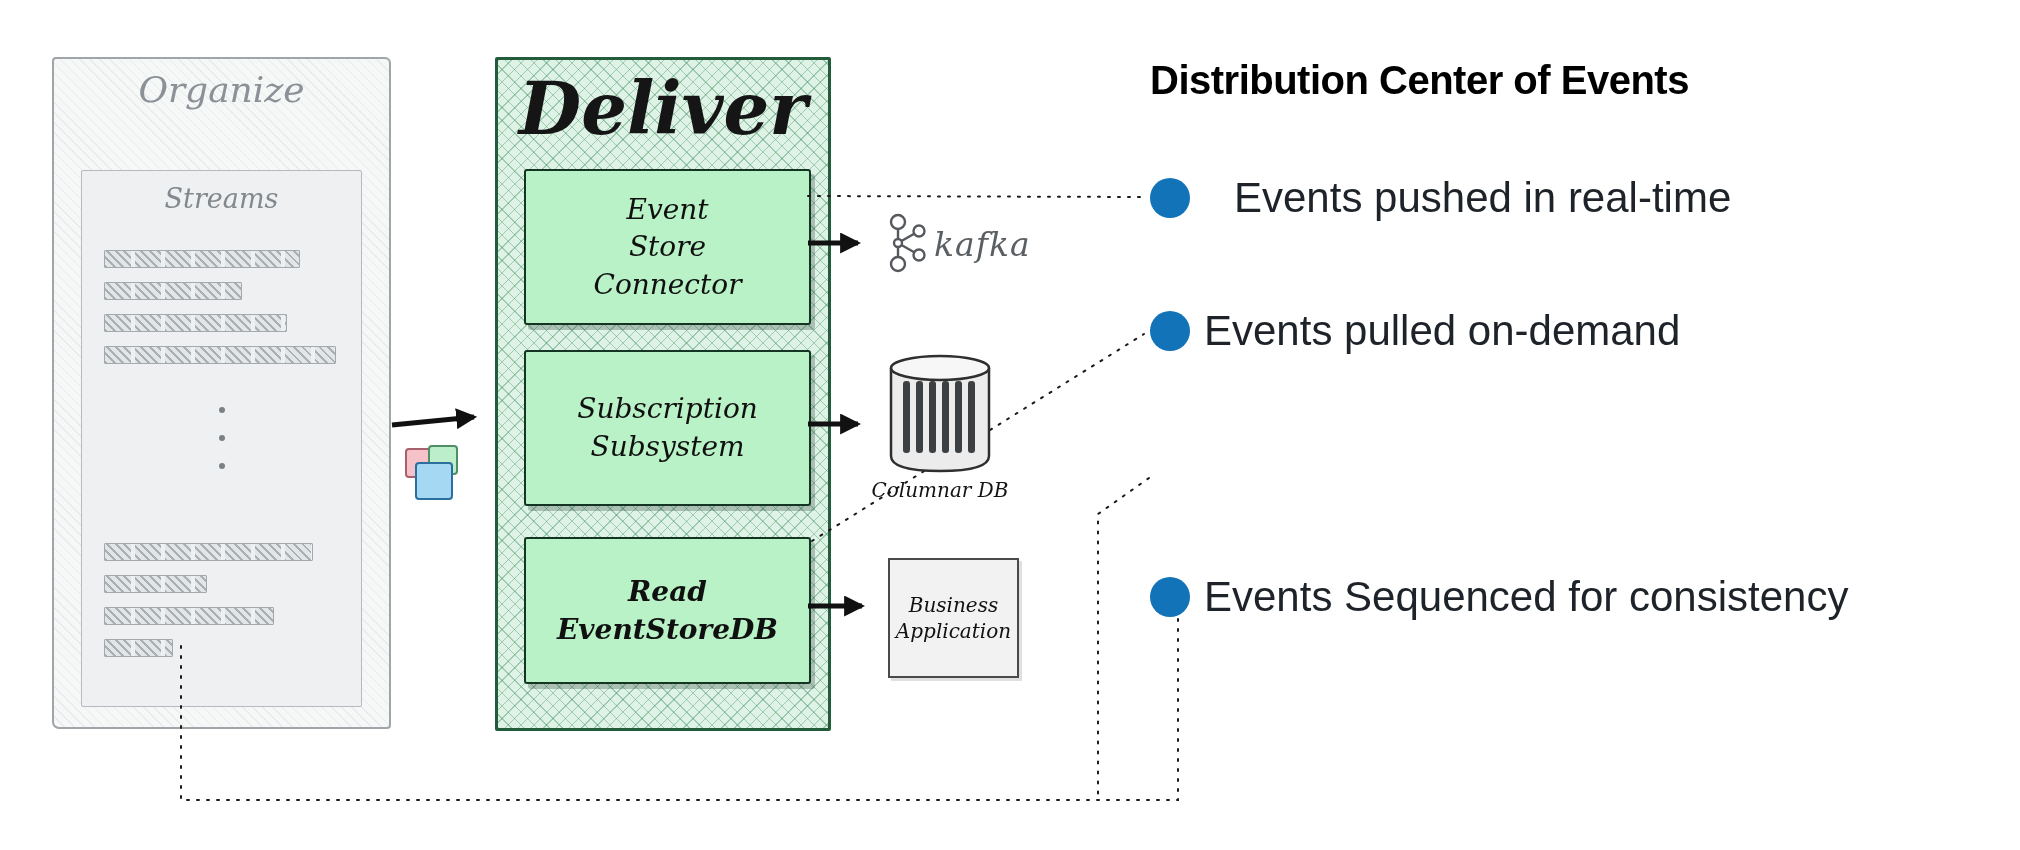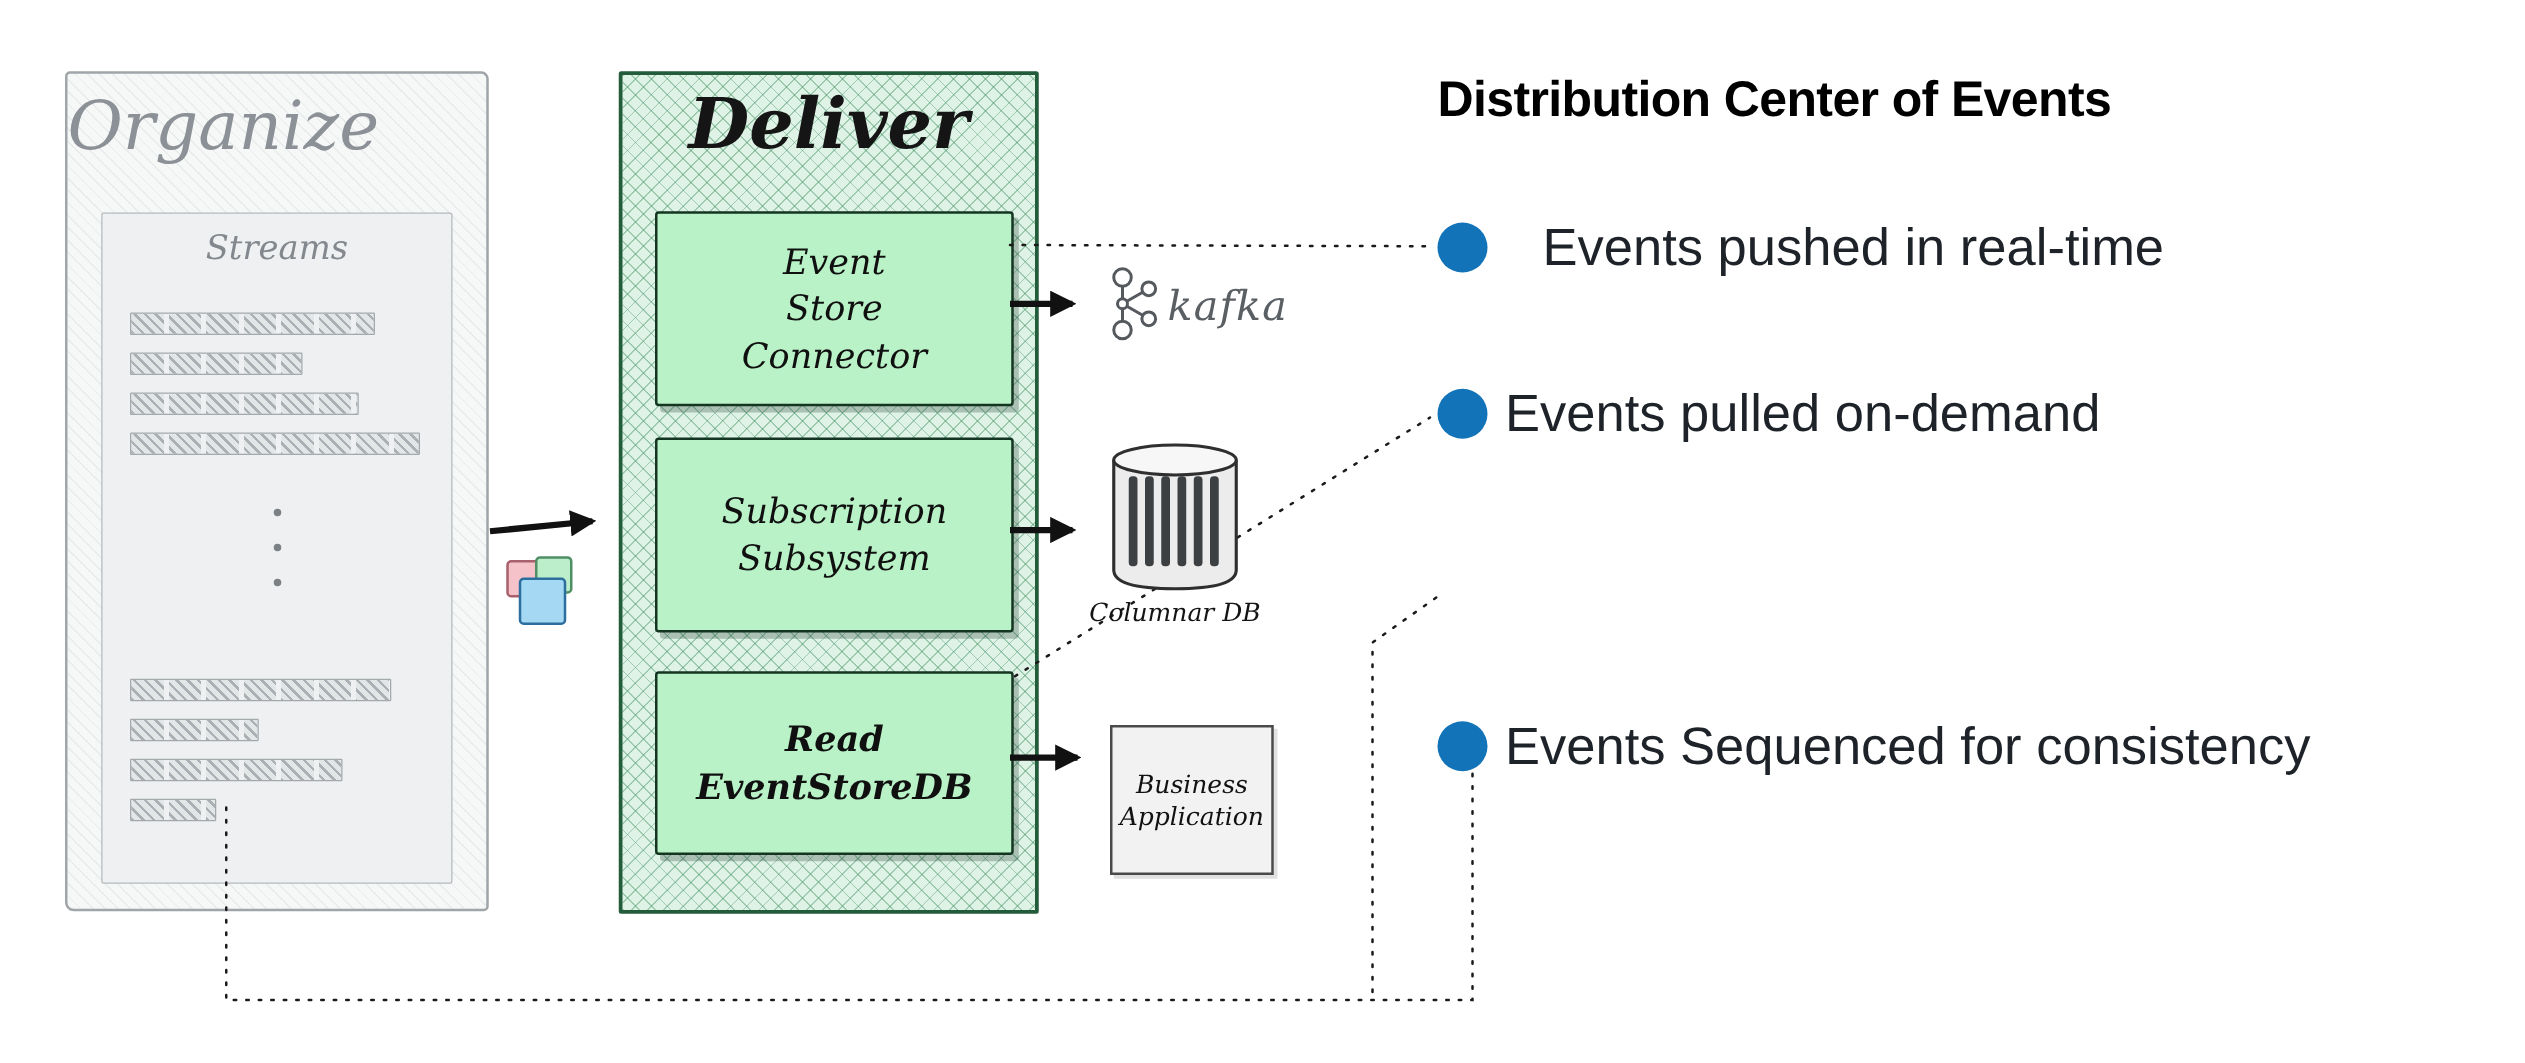--- a/index.html
+++ b/index.html
@@ -5,22 +5,22 @@
   html,body { margin:0; padding:0; background:#fff; }
   .canvas { position:relative; width:2020px; height:850px; background:#ffffff; overflow:hidden;
             font-family:"Liberation Sans",sans-serif; }
   .hand { font-family:"DejaVu Serif",serif; font-style:italic; }
 
   
   .panel-organize { position:absolute; left:52px; top:57px; width:335px; height:668px;
     background-color:#f6f7f7;
     background-image:repeating-linear-gradient(45deg, rgba(120,126,130,0.10) 0 1px, transparent 1px 7px);
     border:2px solid #9fa5a8; border-radius:4px 6px 4px 7px; }
-  .organize-title { position:absolute; top:10px; left:0; right:0; text-align:left;
-    font-size:54px; color:#8b9196; }
+  .organize-title { position:absolute; top:10px; left:0; right:0; text-align:center;
+    font-size:36px; color:#8b9196; }
   .streams-box { position:absolute; left:27px; top:111px; width:279px; height:535px;
     background:#eef0f1; border:1.5px solid #b4babd; border-radius:2px; }
   .streams-title { text-align:center; margin-top:12px; font-size:27px; color:#82888d; }
   .redacted-group { position:absolute; left:22px; right:22px; }
   .rg-top { top:79px; }
   .rg-bottom { top:372px; }
   .redacted { height:16px; margin-bottom:14px; border:1px solid #a3a9ad; border-radius:1px;
     background-image:
       repeating-linear-gradient(90deg, rgba(238,240,241,0) 0 26px, #eef0f1 26px 30px),
       repeating-linear-gradient(45deg, #aab0b4 0 2px, #e3e6e7 2px 6px); }
@@ -29,42 +29,42 @@
   .dots-col span { width:6px; height:6px; border-radius:50%; background:#7b8084; display:block; }
 
   
   .panel-deliver { position:absolute; left:495px; top:57px; width:330px; height:668px;
     background-color:#def2e6;
     background-image:
       repeating-linear-gradient(45deg, rgba(61,141,94,0.40) 0 1px, transparent 1px 9px),
       repeating-linear-gradient(135deg, rgba(61,141,94,0.40) 0 1px, transparent 1px 9px);
     border:3px solid #235c3b; border-radius:2px; }
   .deliver-title { position:absolute; top:6px; left:0; right:0; text-align:center;
-    font-size:56px; color:#151515; font-weight:600; }
+    font-size:72px; color:#151515; font-weight:600; }
   .gbox { position:absolute; left:26px; width:283px; background:#b9f2c7;
     border:2px solid #143521; border-radius:3px; box-shadow:4px 5px 0 rgba(34,64,45,0.28);
     display:flex; flex-direction:column; align-items:center; justify-content:center;
     text-align:center; color:#101010; }
   .gbox span { font-size:28px; line-height:1.34; }
   .gbox-1 { top:109px; height:152px; }
   .gbox-2 { top:290px; height:152px; }
   .gbox-3 { top:477px; height:143px;font-weight:bold; }
 
   
   .pages-icon { position:absolute; left:405px; top:445px; width:64px; height:62px; }
   .page { position:absolute; border-radius:4px; }
   .page-pink  { left:0;  top:3px;  width:26px; height:26px; background:#f6c2ca; border:2px solid #a8606c; }
   .page-green { left:23px; top:0;  width:26px; height:26px; background:#bdeecb; border:2px solid #4f8f66; }
   .page-blue  { left:10px; top:17px; width:34px; height:34px; background:#a5d8f3; border:2px solid #2c6e9e; }
 
   
   .bizapp { position:absolute; left:888px; top:558px; width:127px; height:116px;
     background:#f2f2f2; border:2px solid #4a4a4a; box-shadow:3px 3px 0 rgba(0,0,0,0.12);
     display:flex; flex-direction:column; align-items:center; justify-content:center;
-    text-align:center; color:#111;margin-top:22px; }
+    text-align:center; color:#111; }
   .bizapp span { font-size:20px; line-height:1.3; }
 
   
   .rtitle { position:absolute; left:1150px; top:58px; font-size:40px; font-weight:900;
     color:#000000; letter-spacing:-0.5px; }
   .bullet-row { position:absolute; left:1150px; display:flex; align-items:center; gap:14px; height:48px; }
   .br-1 { top:174px;gap:44px; } .br-2 { top:307px; } .br-3 { top:439px; } .br-4 { top:573px;justify-content:space-between; }
   .bullet-dot { width:40px; height:40px; border-radius:50%; background:#1273b8; flex:none; }
   .bullet-label { font-size:42px; color:#1e2329; white-space:nowrap; }
 

